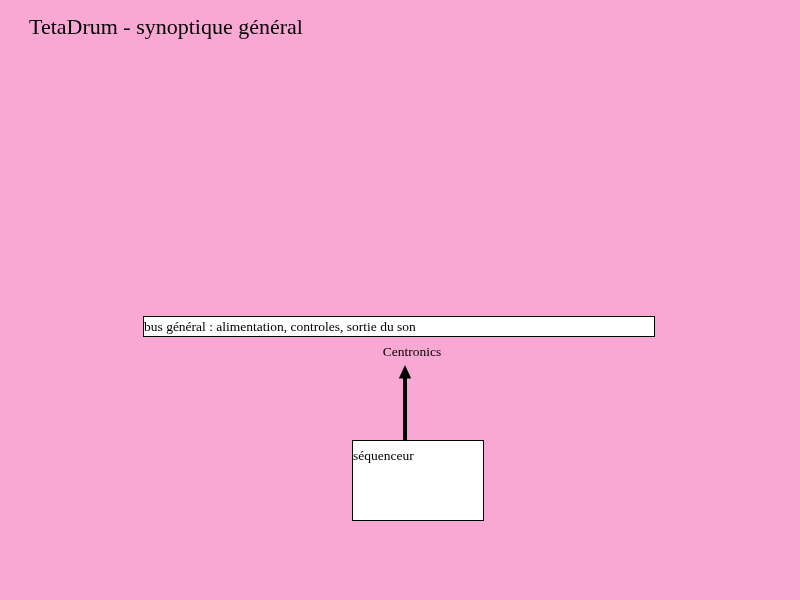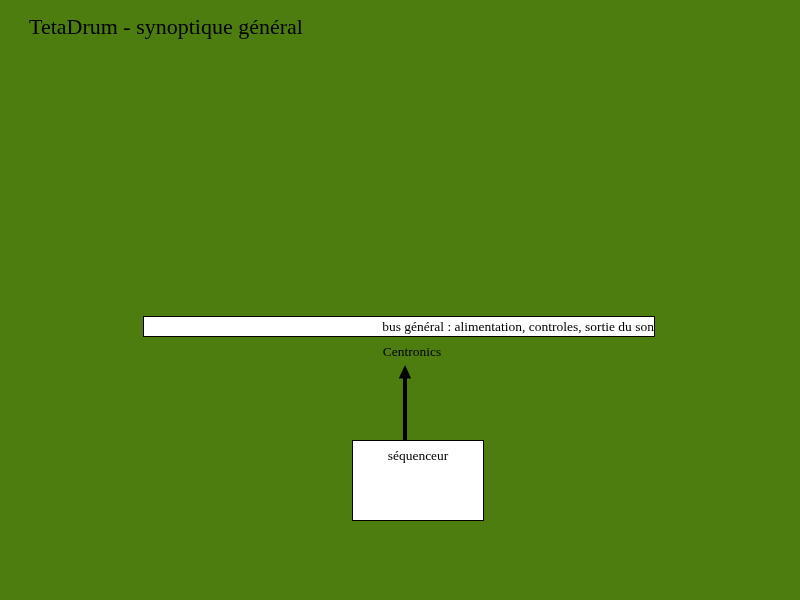--- a/index.html
+++ b/index.html
@@ -4,21 +4,21 @@
 <style>
   html, body {
     margin: 0;
     padding: 0;
     background: #ffffff;
   }
   #slide {
     position: relative;
     width: 800px;
     height: 600px;
-    background: #4d7c0f;
+    background: #f9a8d4;
     overflow: hidden;
     font-family: "Liberation Serif", "DejaVu Serif", serif;
     color: #000000;
   }
 
   
   #slide-title {
     position: absolute;
     left: 29px;
     top: 13px;
@@ -33,21 +33,21 @@
     position: absolute;
     left: 143px;
     top: 316px;
     width: 512px;
     height: 21px;
     box-sizing: border-box;
     border: 1px solid #000000;
     background: #ffffff;
     display: flex;
     align-items: center;
-    justify-content: flex-end;
+    justify-content: flex-start;
   }
   #bus-bar .bar-label {
     font-size: 13.5px;
     line-height: 15px;
     white-space: nowrap;
     color: #000000;
   }
 
   
   #centronics-label {
@@ -85,21 +85,21 @@
     height: 81px;
     box-sizing: border-box;
     border: 1px solid #000000;
     background: #ffffff;
   }
   #sequencer-box .seq-title {
     position: absolute;
     left: 0;
     right: 0;
     top: 7px;
-    text-align: center;
+    text-align: left;
     font-size: 13.5px;
     line-height: 16px;
     white-space: nowrap;
     color: #000000;
   }
   #sequencer-box .seq-model {
     position: absolute;
     left: 0;
     right: 0;
     top: 39px;

